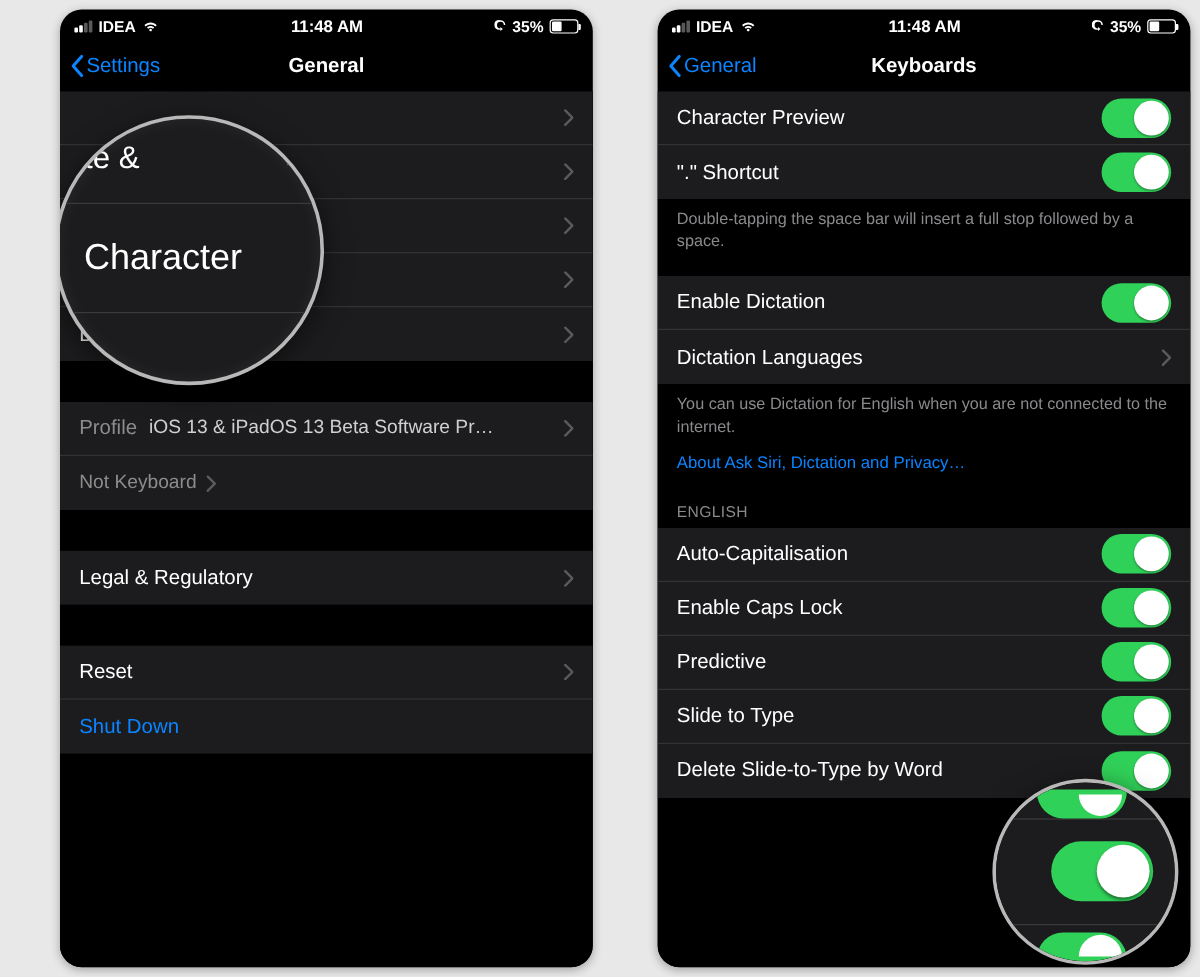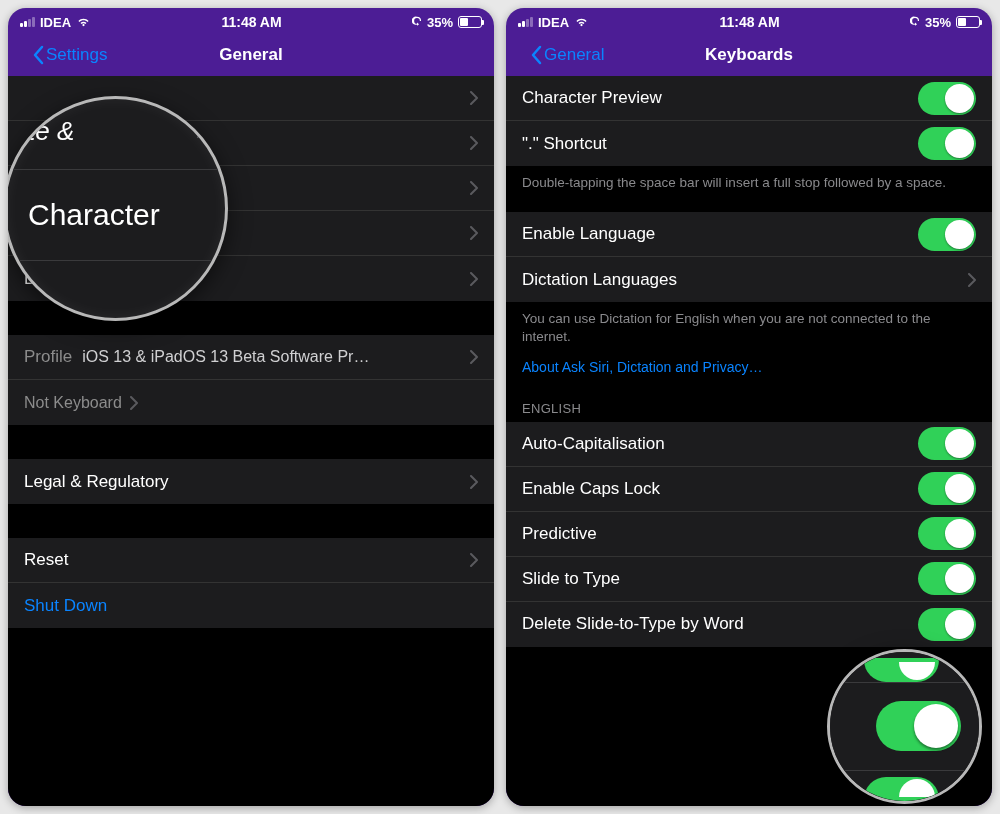--- a/index.html
+++ b/index.html
@@ -11,26 +11,27 @@
     overflow: hidden;
   }
   .canvas {
     display: flex;
     gap: 12px;
     padding: 8px;
   }
   .phone {
     width: 486px;
     height: 798px;
-    background: #4c1d95;
+    background: #000000;
     border-radius: 18px;
     overflow: hidden;
     position: relative;
     color: #fff;
     box-shadow: 0 2px 8px rgba(0,0,0,0.3);
+    margin-left: 42px;
   }
   
   .status-bar {
     display: flex;
     justify-content: space-between;
     align-items: center;
     padding: 6px 12px 4px;
     height: 26px;
     font-size: 13px;
     font-weight: 600;
@@ -61,21 +62,21 @@
   .wifi-svg { width:15px; height:12px; }
   .lock-svg { width:10px; height:13px; }
 
   
   .nav-bar {
     display:flex; align-items:center; justify-content:center;
     height: 42px; position:relative;
     border-bottom: 0 solid transparent;
   }
   .nav-back {
-    position:absolute; left:24px; display:flex; align-items:center;
+    position:absolute; left:8px; display:flex; align-items:center;
     color:#0a84ff; font-size:17px;
   }
   .nav-back svg { width:12px; height:20px; margin-right:2px; }
   .nav-title { font-size:17px; font-weight:600; }
 
   
   .content {
     position:absolute; top:68px; left:0; right:0; bottom:0;
     overflow:hidden; background:#000;
   }
@@ -328,21 +329,21 @@
             </span>
         </div>
         <div class="row">
           <span class="label label-blue">Shut Down</span>
         </div>
       </div>
     </div>
 
     <div class="magnifier mag-left">
       <div class="mag-left-inner">
-        <div class="zrow partial-top" style="font-style:italic;">
+        <div class="zrow partial-top" style="">
           <span class="label">te &amp;</span>
           <span class="chevron">
               <svg width="10" height="18" viewBox="0 0 8 14">
                 <path d="M1 1l6 6-6 6" stroke="#5a5a5e" stroke-width="2" fill="none" stroke-linecap="round" stroke-linejoin="round"></path>
               </svg>
             </span>
         </div>
         <div class="zrow highlight" style="padding-top:28px; padding-bottom:28px;">
           <span class="label">Character</span>
         </div>
@@ -406,21 +407,21 @@
           <span class="label">"." Shortcut</span>
           <span class="toggle">
               <span class="knob"></span>
             </span>
         </div>
       </div>
       <div class="footer-note">Double-tapping the space bar will insert a full stop followed by a space.</div>
       <div class="gap-small" style="height:10px;"></div>
       <div class="group">
         <div class="row">
-          <span class="label">Enable Language</span>
+          <span class="label">Enable Dictation</span>
           <span class="toggle">
               <span class="knob"></span>
             </span>
         </div>
         <div class="row">
           <span class="label">Dictation Languages</span>
           <span class="chevron">
               <svg viewBox="0 0 8 14">
                 <path d="M1 1l6 6-6 6" stroke="#5a5a5e" stroke-width="2" fill="none" stroke-linecap="round" stroke-linejoin="round"></path>
               </svg>

